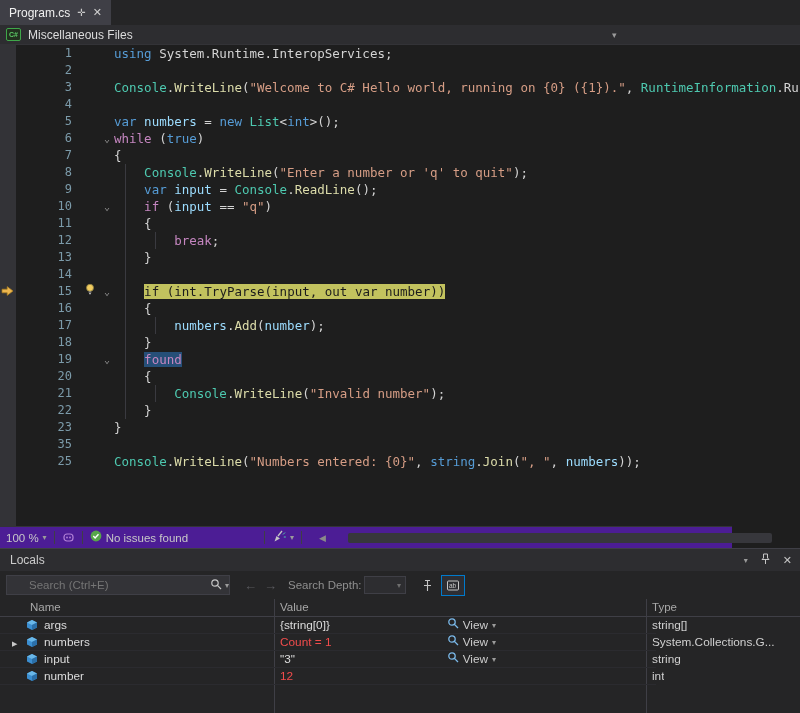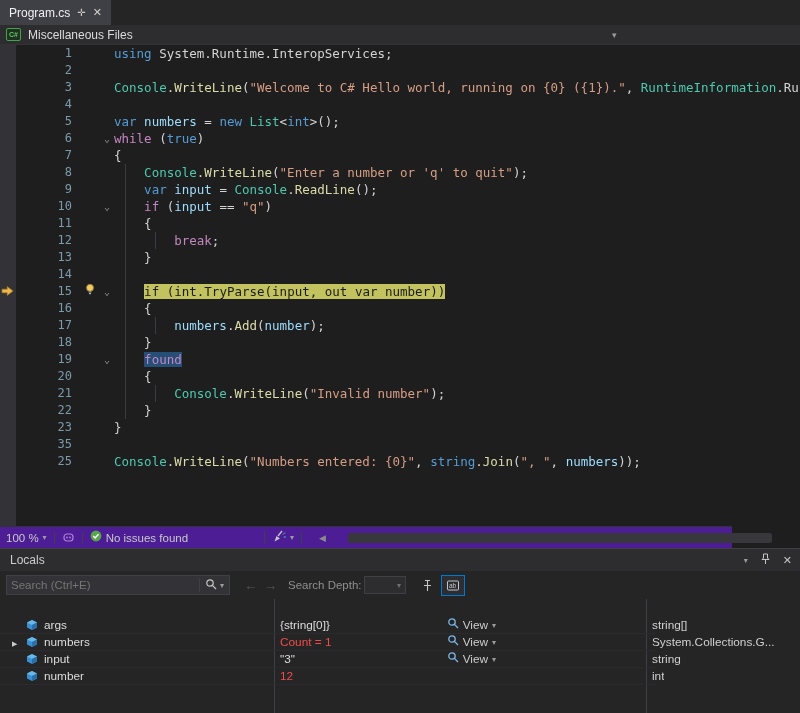--- a/index.html
+++ b/index.html
@@ -46,21 +46,21 @@
   .scroll-left{color:#8A8A8A;font-size:9px;margin-left:10px}
   .hthumb{position:absolute;left:348px;top:6px;width:424px;height:10px;background:#37373C;border-radius:2px}
 
   
   #locals{position:absolute;left:0;top:548px;width:800px;height:165px;background:#252526;border-top:1px solid #3F3F46}
   .lp-title{position:absolute;left:0;top:0;width:800px;height:22px;background:#2D2D30;display:flex;align-items:center}
   .lp-title-text{margin-left:10px;color:#CCCCCC;font-size:12px}
   .lp-title-icons{position:absolute;right:8px;display:flex;gap:12px;align-items:center;color:#C5C5C5}
   .lp-toolbar{position:absolute;left:0;top:22px;width:800px;height:28px}
   .searchbox{position:absolute;left:6px;top:4px;width:224px;height:20px;background:#333337;border:1px solid #3F3F46;display:flex;align-items:center}
-  .searchbox input{flex:1;background:transparent;border:none;outline:none;color:#999999;font-size:11.5px;padding:0 4px;font-family:"Liberation Sans",sans-serif}
+  .searchbox input{flex:1;background:transparent;border:none;outline:none;color:#999999;font-size:11.5px;padding:0 22px;font-family:"Liberation Sans",sans-serif}
   .searchbox .sb-div{width:1px;height:14px;background:#3F3F46}
   .searchbox .sb-icons{display:flex;align-items:center;gap:3px;padding:0 5px;color:#9B9B9B}
   .nav-arrow{position:absolute;top:7px;color:#5A5A5F;font-size:13px}
   .depth-label{position:absolute;left:288px;top:8px;color:#8F8F8F;font-size:11.5px}
   .depth-combo{position:absolute;left:364px;top:5px;width:42px;height:18px;background:#2D2D30;border:1px solid #3F3F46;display:flex;align-items:center;justify-content:flex-end;padding-right:4px;color:#6E6E6E;font-size:8px}
   .tbtn{position:absolute;top:4px;height:21px;display:flex;align-items:center;justify-content:center}
   .tbtn1{left:416px;width:22px}
   .tbtn2{left:441px;width:24px;border:1px solid var(--accent,#007ACC);background:#2D2E33}
   .lp-header{position:absolute;left:0;top:50px;width:800px;height:18px;border-bottom:1px solid #3F3F46;color:#A8A8A8;font-size:11.5px}
   .lp-header span{position:absolute;top:2px}
@@ -335,20 +335,25 @@
           </svg>
         </span>
       <span class="tbtn tbtn2">
           <svg width="14" height="13" viewBox="0 0 14 13">
             <rect x="1.5" y="2" width="11" height="9" rx="1" fill="none" stroke="#C5C5C5"></rect>
             <text x="3" y="9" font-size="6.5" fill="#C5C5C5" font-family="sans-serif">ab</text>
           </svg>
         </span>
     </div>
 
+    <div class="lp-header">
+      <span style="left:30px">Name</span>
+      <span style="left:280px">Value</span>
+      <span style="left:652px">Type</span>
+    </div>
     <div class="colsep" style="left:274px"></div>
     <div class="colsep" style="left:646px"></div>
 
     <div id="lrows">
         <div class="lrow">
           <span class="lc-icon"><svg width="12" height="12" viewBox="0 0 12 12">
               <path d="M6 1l5 2.5v5L6 11 1 8.5v-5z" fill="#3B8ED0"></path>
               <path d="M6 1l5 2.5L6 6 1 3.5z" fill="#69B7E8"></path>
               <path d="M6 6v5l5-2.5v-5z" fill="#2B6FA8"></path>
             </svg></span>

